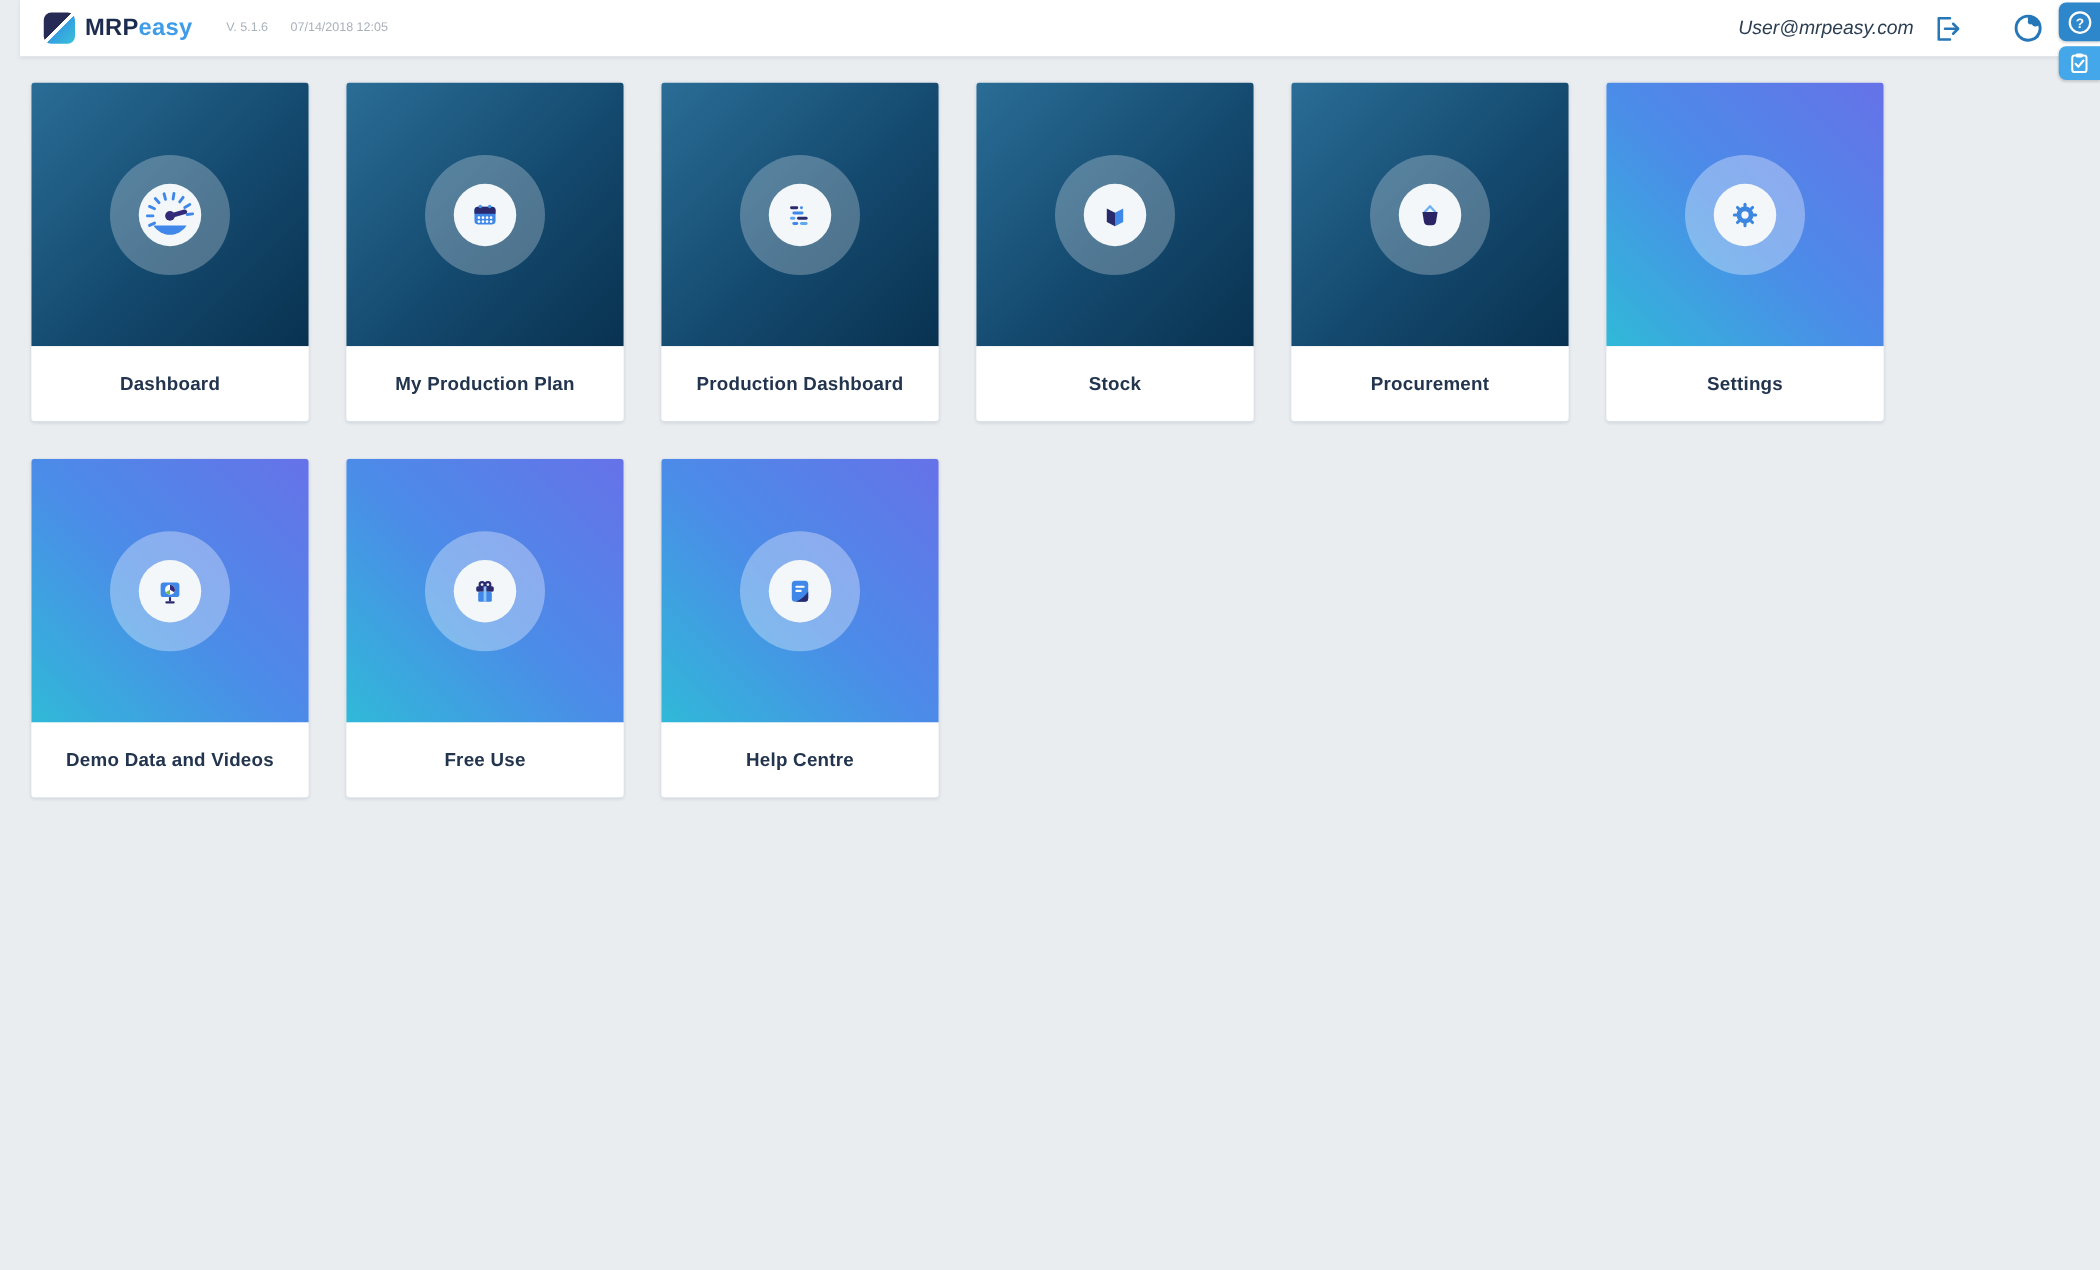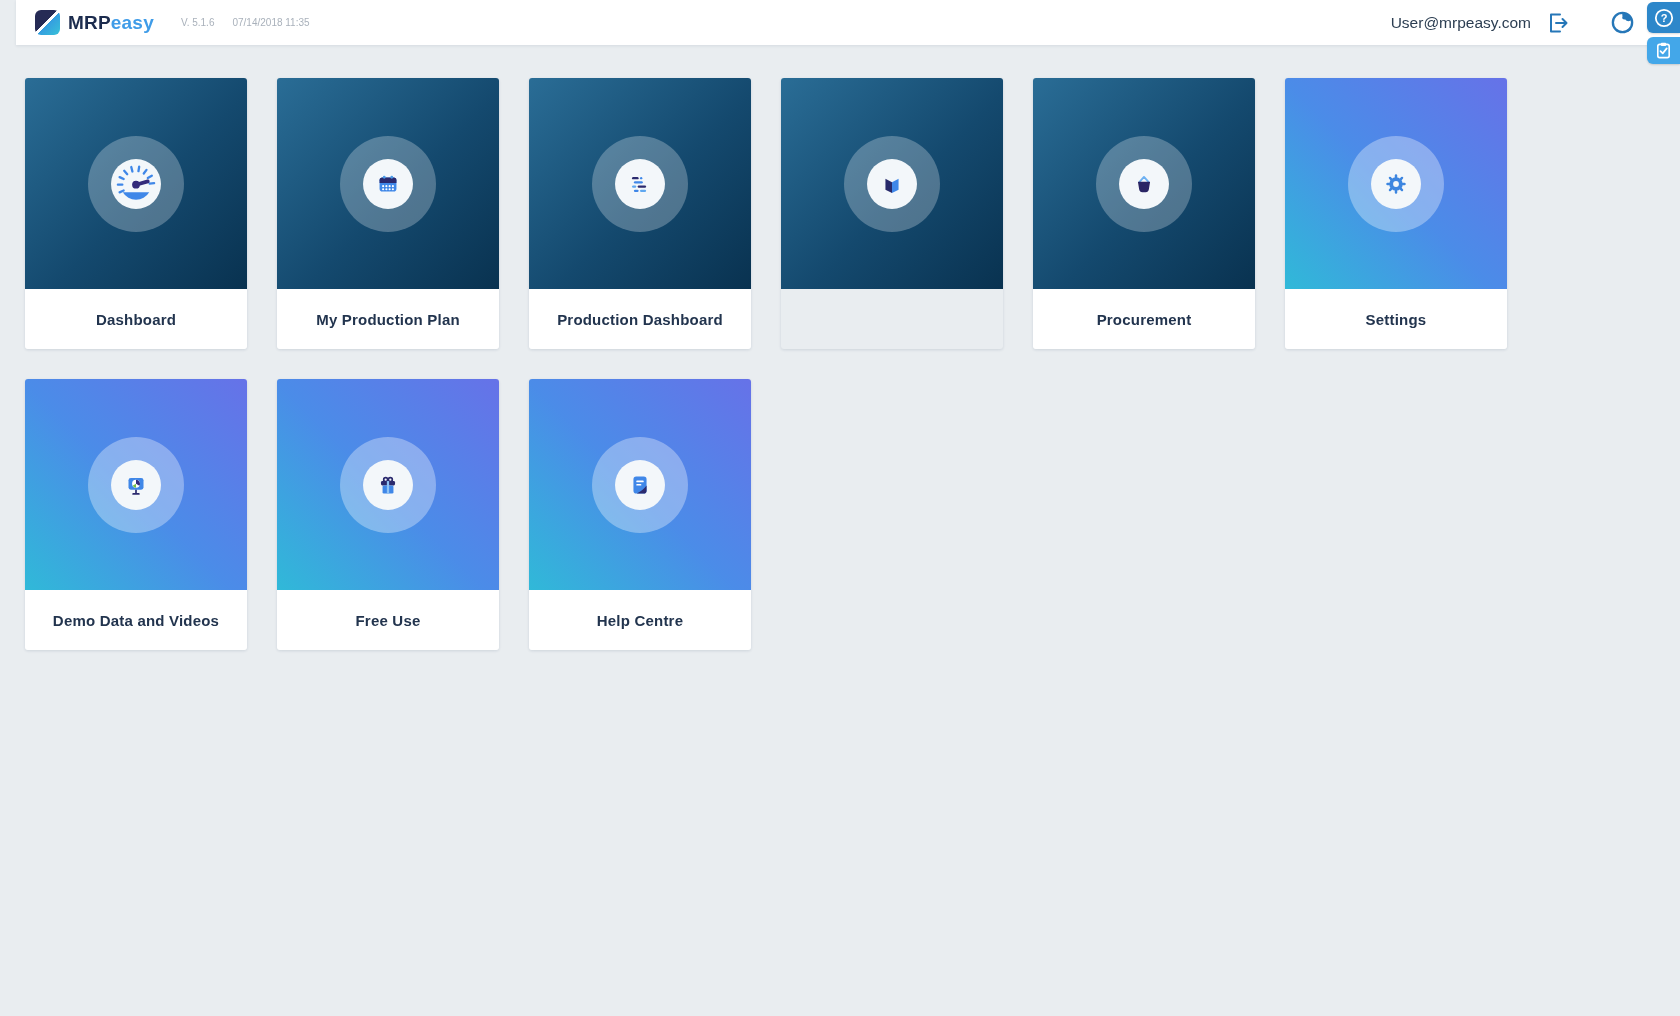--- a/index.html
+++ b/index.html
@@ -26,32 +26,32 @@
   .logo-mark{
     width:25px;height:25px;border-radius:6px;flex:0 0 auto;
     background:linear-gradient(135deg,#262b55 0%,#262b55 45%,#ffffff 45%,#ffffff 54%,#359fe0 54%,#38c2d8 100%);
   }
   .brand{margin-left:8px;font-size:19px;font-weight:bold;color:var(--brand-navy);letter-spacing:.2px;}
   .brand .easy{color:var(--brand-blue);}
   .meta{font-size:10px;color:var(--muted-text);}
   .meta.version{margin-left:27px;}
   .meta.datetime{margin-left:18px;}
   .header-right{margin-left:auto;display:flex;align-items:center;}
-  .user-email{font-size:15.5px;color:var(--body-text);}
+  .user-email{font-size:15.5px;color:var(--body-text);font-style:italic;}
   .hdr-icon{display:flex;align-items:center;justify-content:center;cursor:pointer;}
   .hdr-icon.logout{margin-left:14px;}
   .hdr-icon.globe{margin-left:38px;}
   .edge-btn{
     position:absolute;right:0;width:33px;display:flex;align-items:center;justify-content:center;
     border-radius:6px 0 0 6px;cursor:pointer;z-index:6;box-shadow:0 1px 2px rgba(0,0,0,.15);
   }
   .edge-btn.help{top:2px;height:31px;background:var(--help-button-bg);}
   .edge-btn.tasks{top:37px;height:27px;background:var(--tasks-button-bg);}
   .btn-icon,.tile-icon{display:flex;align-items:center;justify-content:center;}
-  .main{position:absolute;top:78px;left:25px;}
+  .main{position:absolute;top:66px;left:25px;}
   .grid{display:grid;grid-template-columns:repeat(6,222px);column-gap:30px;row-gap:30px;}
   .tile{
     width:222px;border-radius:3px;overflow:hidden;cursor:pointer;
     box-shadow:0 1px 3px rgba(20,40,70,.12);
   }
   .tile-media{height:211px;display:flex;align-items:center;justify-content:center;}
   .tile.dark .tile-media{background:linear-gradient(135deg,var(--dark-tile-top) 0%,#14496e 55%,var(--dark-tile-bottom) 100%);}
   .tile.light .tile-media{background:linear-gradient(225deg,var(--light-tile-top) 0%,#4b8ce8 52%,var(--light-tile-bottom) 100%);}
   .halo{width:96px;height:96px;border-radius:50%;display:flex;align-items:center;justify-content:center;}
   .tile.dark .halo{background:rgba(255,255,255,.26);}
@@ -63,21 +63,21 @@
   }
   svg{display:block;}
 </style>
 </head>
 <body>
 
 <div class="header">
   <div class="logo-mark"></div>
   <div class="brand"><span>MRP</span><span class="easy">easy</span></div>
   <div class="meta version">V. 5.1.6</div>
-  <div class="meta datetime">07/14/2018 11:35</div>
+  <div class="meta datetime">07/14/2018 12:05</div>
   <div class="header-right">
     <span class="user-email">User@mrpeasy.com</span>
     <span class="hdr-icon logout">
         <span class="btn-icon">
           <svg width="26" height="26" viewBox="0 0 26 26">
             <g fill="none" stroke="#2677b8" stroke-width="2" stroke-linecap="round" stroke-linejoin="round">
               <path d="M15 4.5 H6 V21.5 H15"></path>
               <line x1="11" y1="13" x2="21" y2="13"></line>
               <path d="M17.5 9 L21.5 13 L17.5 17"></path>
             </g>
@@ -200,20 +200,21 @@
         <div class="disc">
           <span class="tile-icon">
                 <svg width="30" height="30" viewBox="0 0 32 32">
                   <polygon points="9,10.5 16,14 16,25.5 9,22" fill="#282a6b"></polygon>
                   <polygon points="23,10.5 16,14 16,25.5 23,22" fill="#3f87e8"></polygon>
                 </svg>
               </span>
         </div>
       </div>
     </div>
+    <div class="tile-label">Stock</div>
   </div>
 
   <div class="tile dark">
     <div class="tile-media">
       <div class="halo">
         <div class="disc">
           <span class="tile-icon">
                 <svg width="30" height="30" viewBox="0 0 32 32">
                   <polyline points="11.5,13.5 16,8.5 20.5,13.5" fill="none" stroke="#6db1f2" stroke-width="2" stroke-linecap="round" stroke-linejoin="round"></polyline>
                   <path d="M9.5 13.5 H22.5 L21.2 21.6 Q20.7 24.8 17.7 24.8 H14.3 Q11.3 24.8 10.8 21.6 Z" fill="#2a2565"></path>

